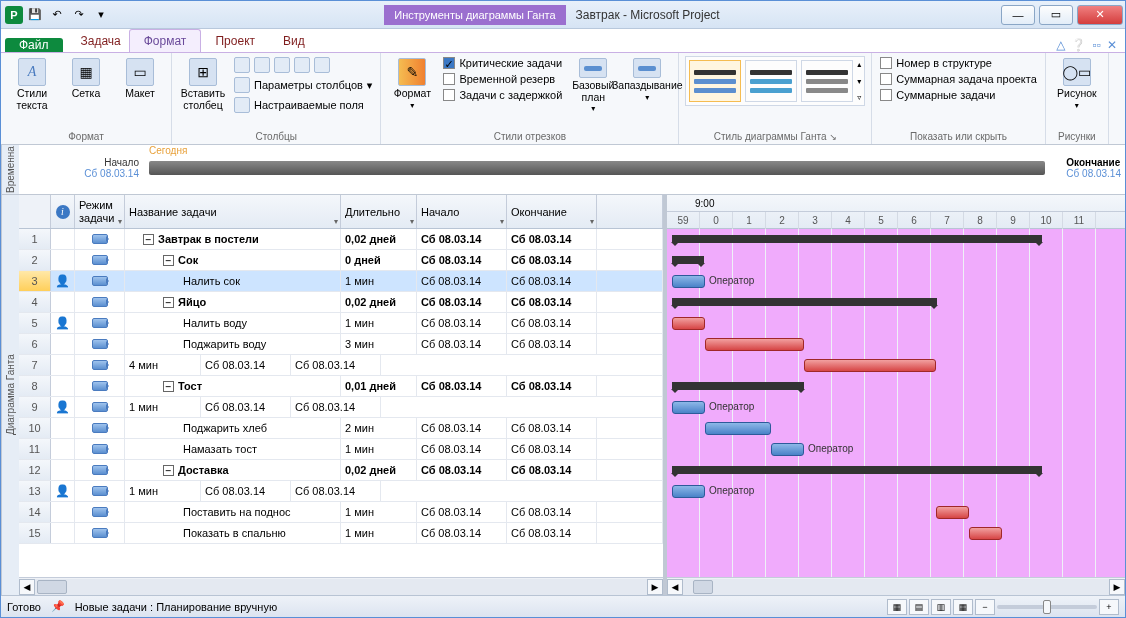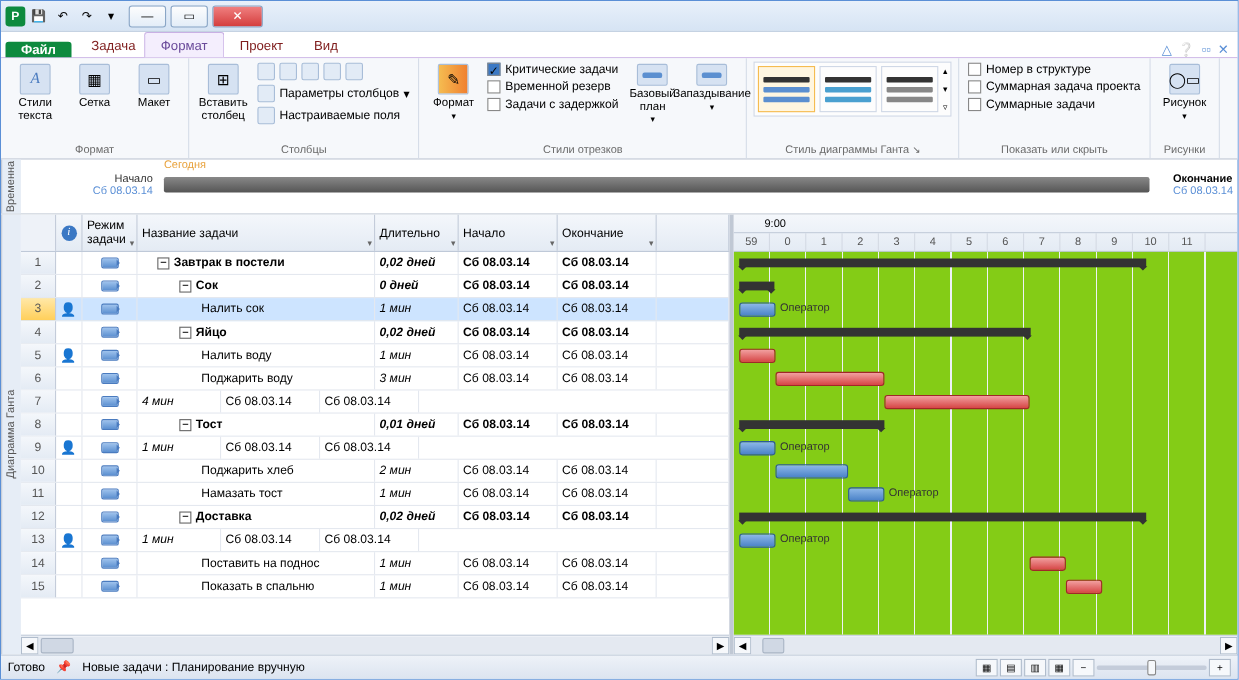--- a/index.html
+++ b/index.html
@@ -9,21 +9,21 @@
 .qat { display:flex; align-items:center; gap:2px; padding:0 4px; }
 .qat-btn { width:20px; height:20px; display:flex; align-items:center; justify-content:center; border-radius:2px; cursor:pointer; font-size:11px;}
 .qat-btn.plogo { background:#0d8a3e; color:#fff; font-weight:bold; border-radius:3px; width:18px; height:18px;}
 .title-center { flex:1; display:flex; align-items:center; justify-content:center; gap:0; }
 .contextual-tab { background:#9b6fcf; color:#fff; padding:4px 10px; font-size:11px; height:100%; display:flex; align-items:center;}
 .doc-title { padding:0 10px; color:#333; font-size:12px;}
 .win-controls { display:flex; }
 .win-btn { width:34px; height:20px; border:1px solid #8aa6c6; border-radius:3px; margin:3px 2px; display:flex; align-items:center; justify-content:center; cursor:pointer; font-size:11px; background:linear-gradient(#fdfdfd,#e3edf8);}
 .win-btn.close { background:linear-gradient(#f08080,#d43d3d); color:#fff; width:46px;}
 .ribbon-tabs { height:24px; display:flex; align-items:flex-end; background:#fff; border-bottom:1px solid #c9b0e4; font-size:12px; padding-left:4px;}
-.file-tab { background:#0d8a3e; color:#fff; padding:0 14px; border-radius:3px 3px 0 0; cursor:pointer; font-weight:bold; margin-right:4px;}
+.file-tab { background:#0d8a3e; color:#fff; padding:0 14px; border-radius:3px 3px 0 0; cursor:pointer; font-weight:normal; margin-right:4px;}
 .rtab { padding:4px 14px; cursor:pointer; color:#7f1d1d;}
 .rtab.format { color:#6a4a9a; border:1px solid #c9b0e4; border-bottom:none; background:#f4eefd; border-radius:3px 3px 0 0; margin-left:auto; position:relative; left:-240px;}
 .help-area { margin-left:auto; display:flex; gap:6px; padding-right:8px; align-items:center; color:#5a8fd6; font-size:12px;}
 .help-area span{cursor:pointer;}
 .ribbon { height:92px; background:#f6f8fb; border-bottom:1px solid #c0c8d4; display:flex; font-size:11px; }
 .rgroup { border-right:1px solid #d6dde8; padding:3px 6px 1px 6px; display:flex; flex-direction:column; }
 .rgroup-body { flex:1; display:flex; align-items:flex-start; gap:4px; }
 .rgroup-label { text-align:center; color:#6a6a6a; font-size:10px; padding:1px 0;}
 .big-btn { display:flex; flex-direction:column; align-items:center; width:50px; cursor:pointer; padding:2px; gap:2px;}
 .big-btn .ico { width:28px; height:28px; background:#d6e2f2; border:1px solid #a8bdd8; border-radius:2px; display:flex; align-items:center; justify-content:center; font-size:14px;}
@@ -62,39 +62,39 @@
 .gh.extra{flex:1;}
 .grid-body { flex:1; overflow:hidden;}
 .grow { display:flex; height:21px; border-bottom:1px solid #e4e8ef; font-size:11px; align-items:center;}
 .grow.sel { background:#cde4ff;}
 .gc { border-right:1px solid #e4e8ef; height:100%; display:flex; align-items:center; padding:0 4px; overflow:hidden; white-space:nowrap;}
 .gc.rownum{width:32px; justify-content:center; background:linear-gradient(#f4f7fb,#e4ebf4); border-right:1px solid #c4ccda; color:#555; cursor:pointer;}
 .gc.rownum.sel{ background:linear-gradient(#ffe8a8,#ffcf5a);}
 .gc.info{width:24px; justify-content:center;}
 .gc.mode{width:50px; justify-content:center;}
 .gc.name{width:216px;}
-.gc.dur{width:76px;font-style:italic;}
+.gc.dur{width:76px;}
 .gc.start{width:90px;}
 .gc.end{width:90px;}
 .gc.extra{flex:1;}
 .summary .gc.name, .summary .gc.dur, .summary .gc.start, .summary .gc.end { font-weight:bold;}
 .outline{ display:inline-block; width:11px; height:11px; border:1px solid #666; text-align:center; line-height:9px; font-size:10px; margin-right:4px; cursor:pointer; color:#333; background:#fff;}
 .indent1{ padding-left:18px;} .indent2{ padding-left:38px;} .indent3{ padding-left:58px;}
 .mode-ico{ width:16px; height:10px; border:1px solid #4a7bbf; border-radius:2px; background:linear-gradient(#9fc3ed,#5b8fd0); position:relative;}
 .mode-ico:after{content:""; position:absolute; right:-5px; top:1px; border:3px solid transparent; border-left-color:#4a7bbf;}
 .person{ color:#c23; font-size:12px;}
 .hscroll { height:18px; background:#eef1f6; border-top:1px solid #c4ccda; display:flex; align-items:center;}
 .hscroll .arr{ width:16px; height:16px; border:1px solid #b0bccc; background:#f6f8fb; display:flex;align-items:center;justify-content:center; font-size:9px; cursor:pointer;}
 .hscroll .track{ flex:1; height:16px; background:#e4e9f1; position:relative;}
 .gantt-pane { flex:1; display:flex; flex-direction:column; overflow:hidden;}
 .gantt-header{ height:34px; border-bottom:1px solid #b8c4d4; background:linear-gradient(#f4f7fb,#e4ebf4); font-size:10px; position:relative;}
 .gantt-top{ height:17px; border-bottom:1px solid #c4ccda; display:flex; align-items:center; padding-left:28px;}
 .gantt-ticks{ height:17px; display:flex;}
 .tick{ width:33px; border-right:1px solid #d4dae4; text-align:center; line-height:17px; color:#555;}
-.gantt-body{ flex:1; position:relative; overflow:hidden; background:#84cc16;}
+.gantt-body{ flex:1; position:relative; overflow:hidden; background:#f0abfc;}
 .gantt-grid{ position:absolute; inset:0; background-image:repeating-linear-gradient(to right, transparent 0, transparent 32px, #eef1f6 32px, #eef1f6 33px); }
 .gantt-row{ height:21px; position:relative; border-bottom:1px solid transparent;}
 .sumbar{ position:absolute; height:8px; top:6px; background:#333;}
 .sumbar:before,.sumbar:after{content:"";position:absolute;top:7px;border:4px solid transparent;border-top-color:#333;}
 .sumbar:before{left:-1px;} .sumbar:after{right:-1px;}
 .taskbar{ position:absolute; height:13px; top:4px; border-radius:3px; border:1px solid;}
 .taskbar.blue{ background:linear-gradient(#8db8e8,#4a82c8); border-color:#2d5a9a;}
 .taskbar.red{ background:linear-gradient(#f2a0a0,#d64545); border-color:#a02828;}
 .barlabel{ position:absolute; font-size:10px; top:4px; color:#333;}
 .statusbar{ height:22px; background:linear-gradient(#eef2f8,#dce4f0); border-top:1px solid #b8c4d4; display:flex; align-items:center; font-size:11px; padding:0 6px; gap:10px;}
@@ -110,20 +110,24 @@
 <div class="window">
 
   <div class="titlebar">
     <div class="qat">
       <div class="qat-btn plogo">P</div>
       <div class="qat-btn">💾</div>
       <div class="qat-btn">↶</div>
       <div class="qat-btn">↷</div>
       <div class="qat-btn">▾</div>
     </div>
+    <div class="title-center">
+      <div class="contextual-tab">Инструменты диаграммы Ганта</div>
+      <div class="doc-title">Завтрак  -  Microsoft Project</div>
+    </div>
     <div class="win-controls">
       <div class="win-btn">—</div>
       <div class="win-btn">▭</div>
       <div class="win-btn close">✕</div>
     </div>
   </div>
 
   <div class="ribbon-tabs">
     <div class="file-tab">Файл</div>
     <div class="rtab">Задача</div>

